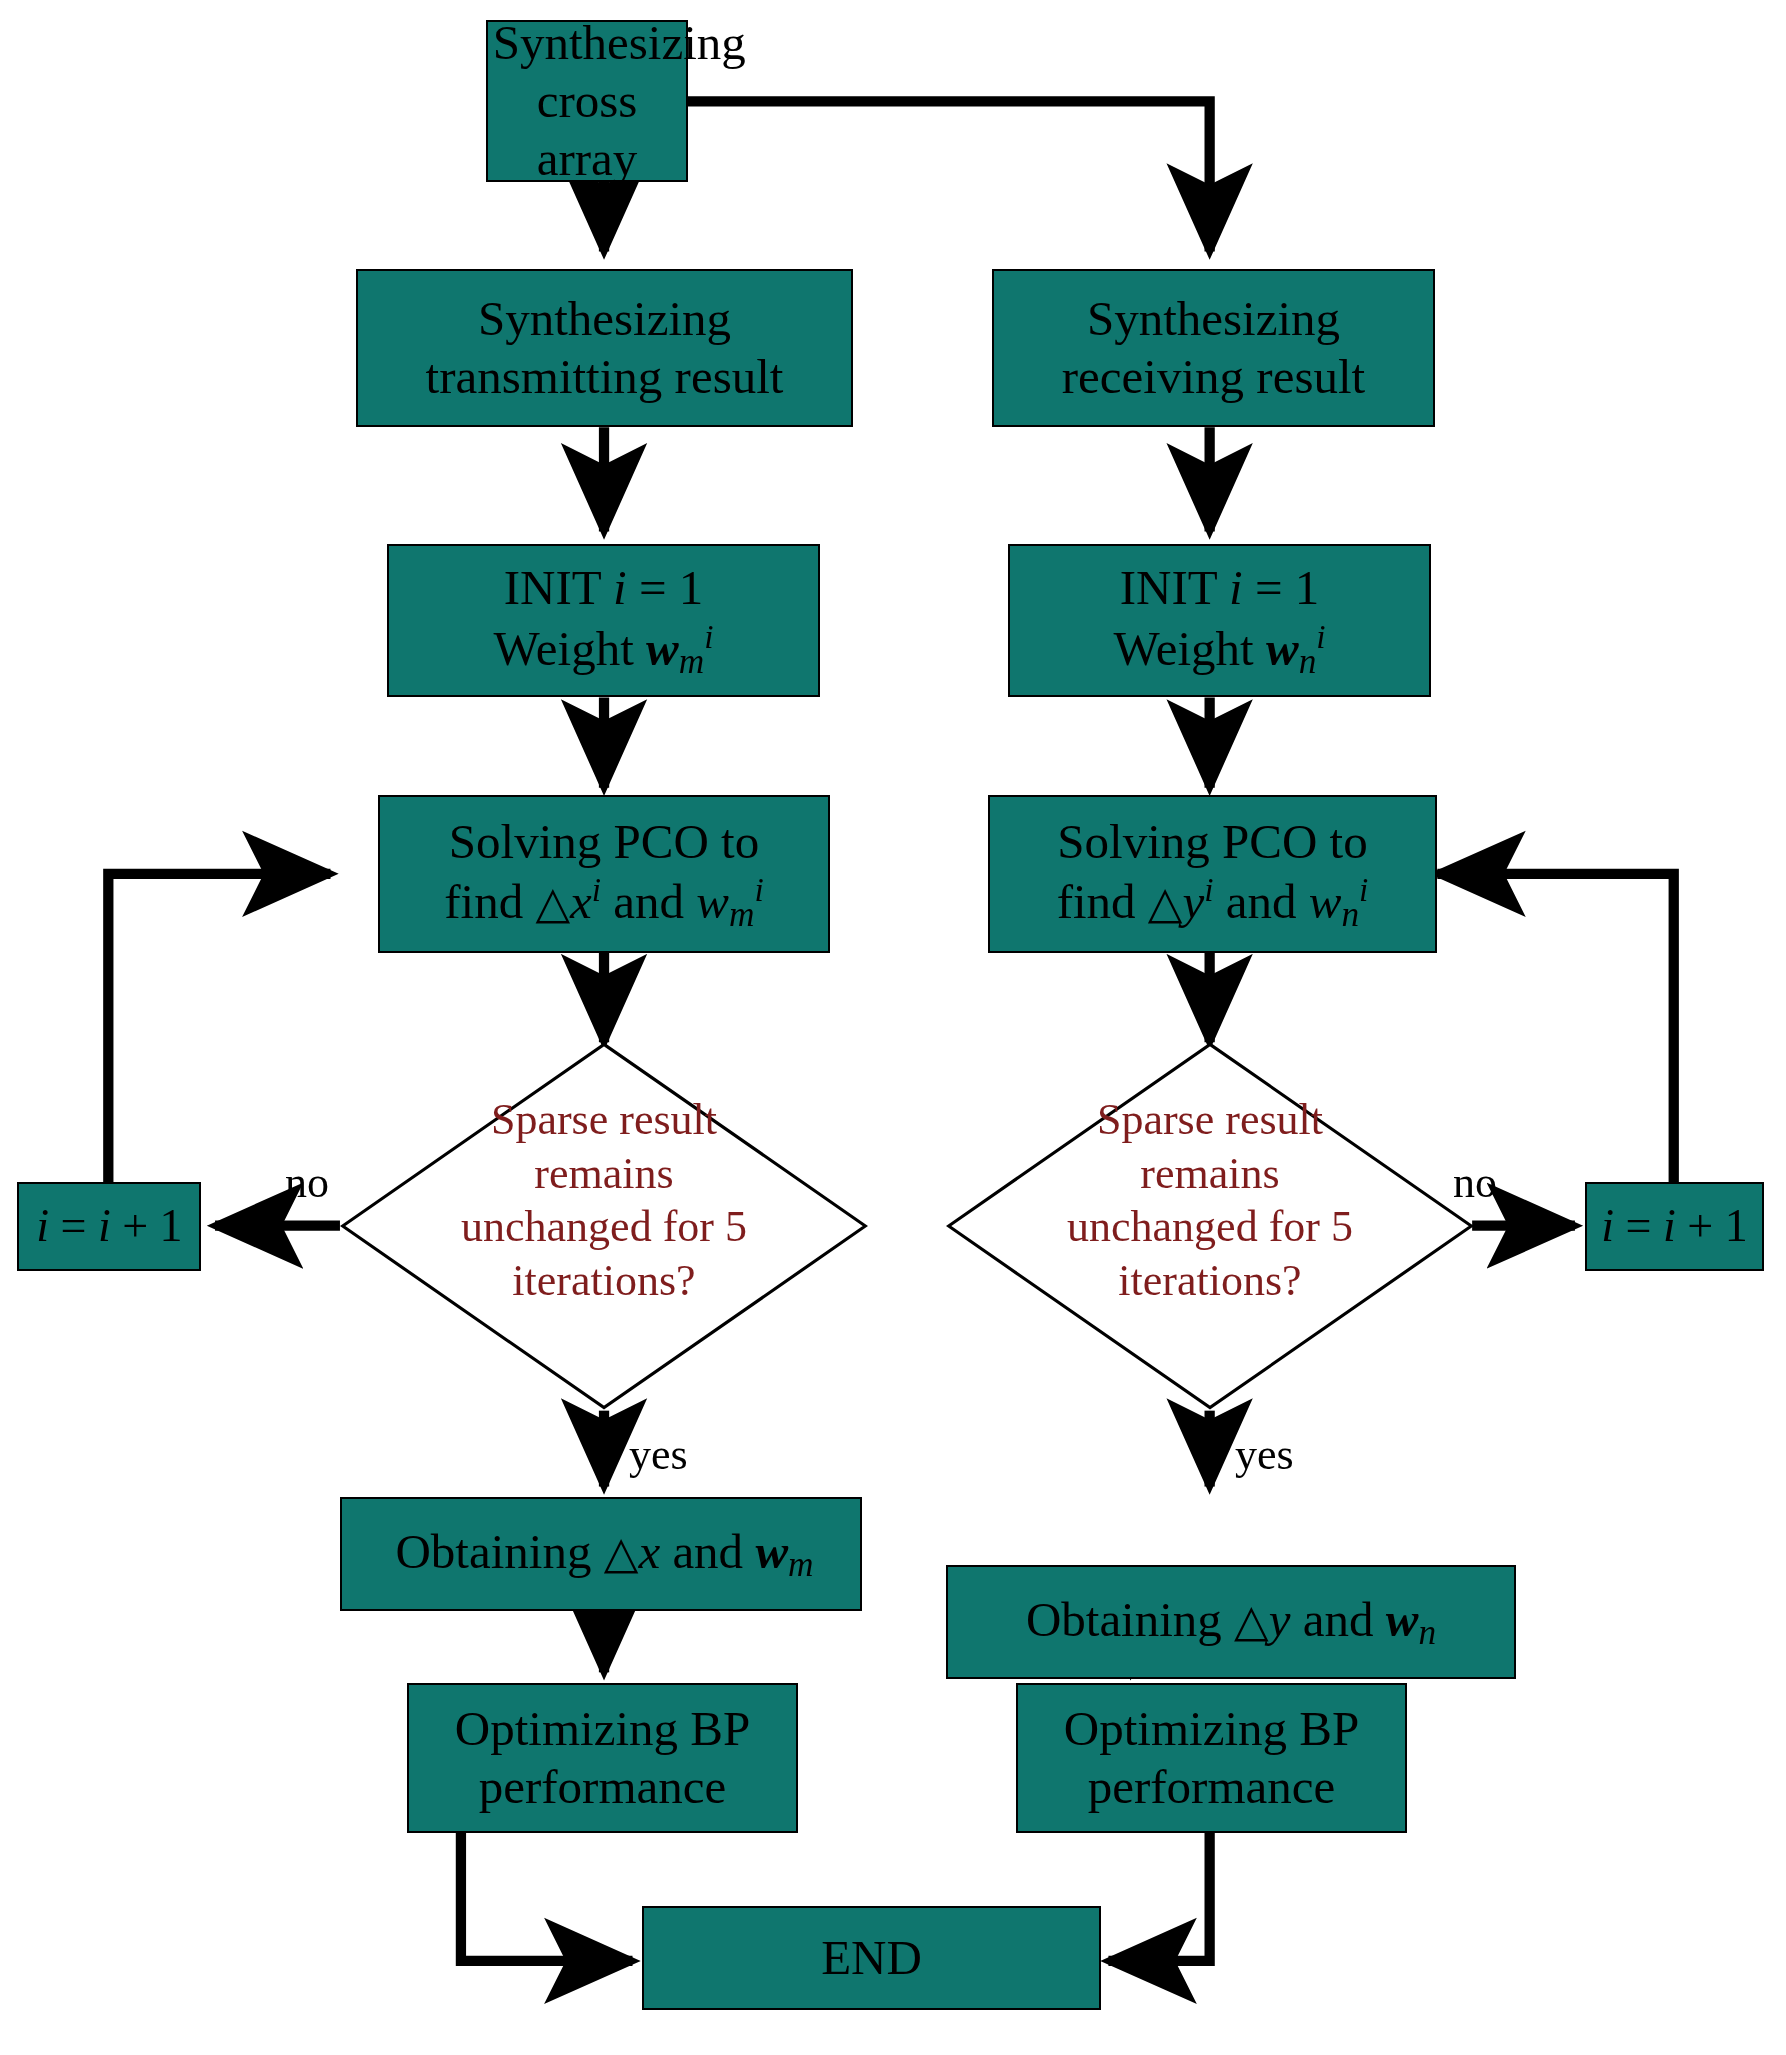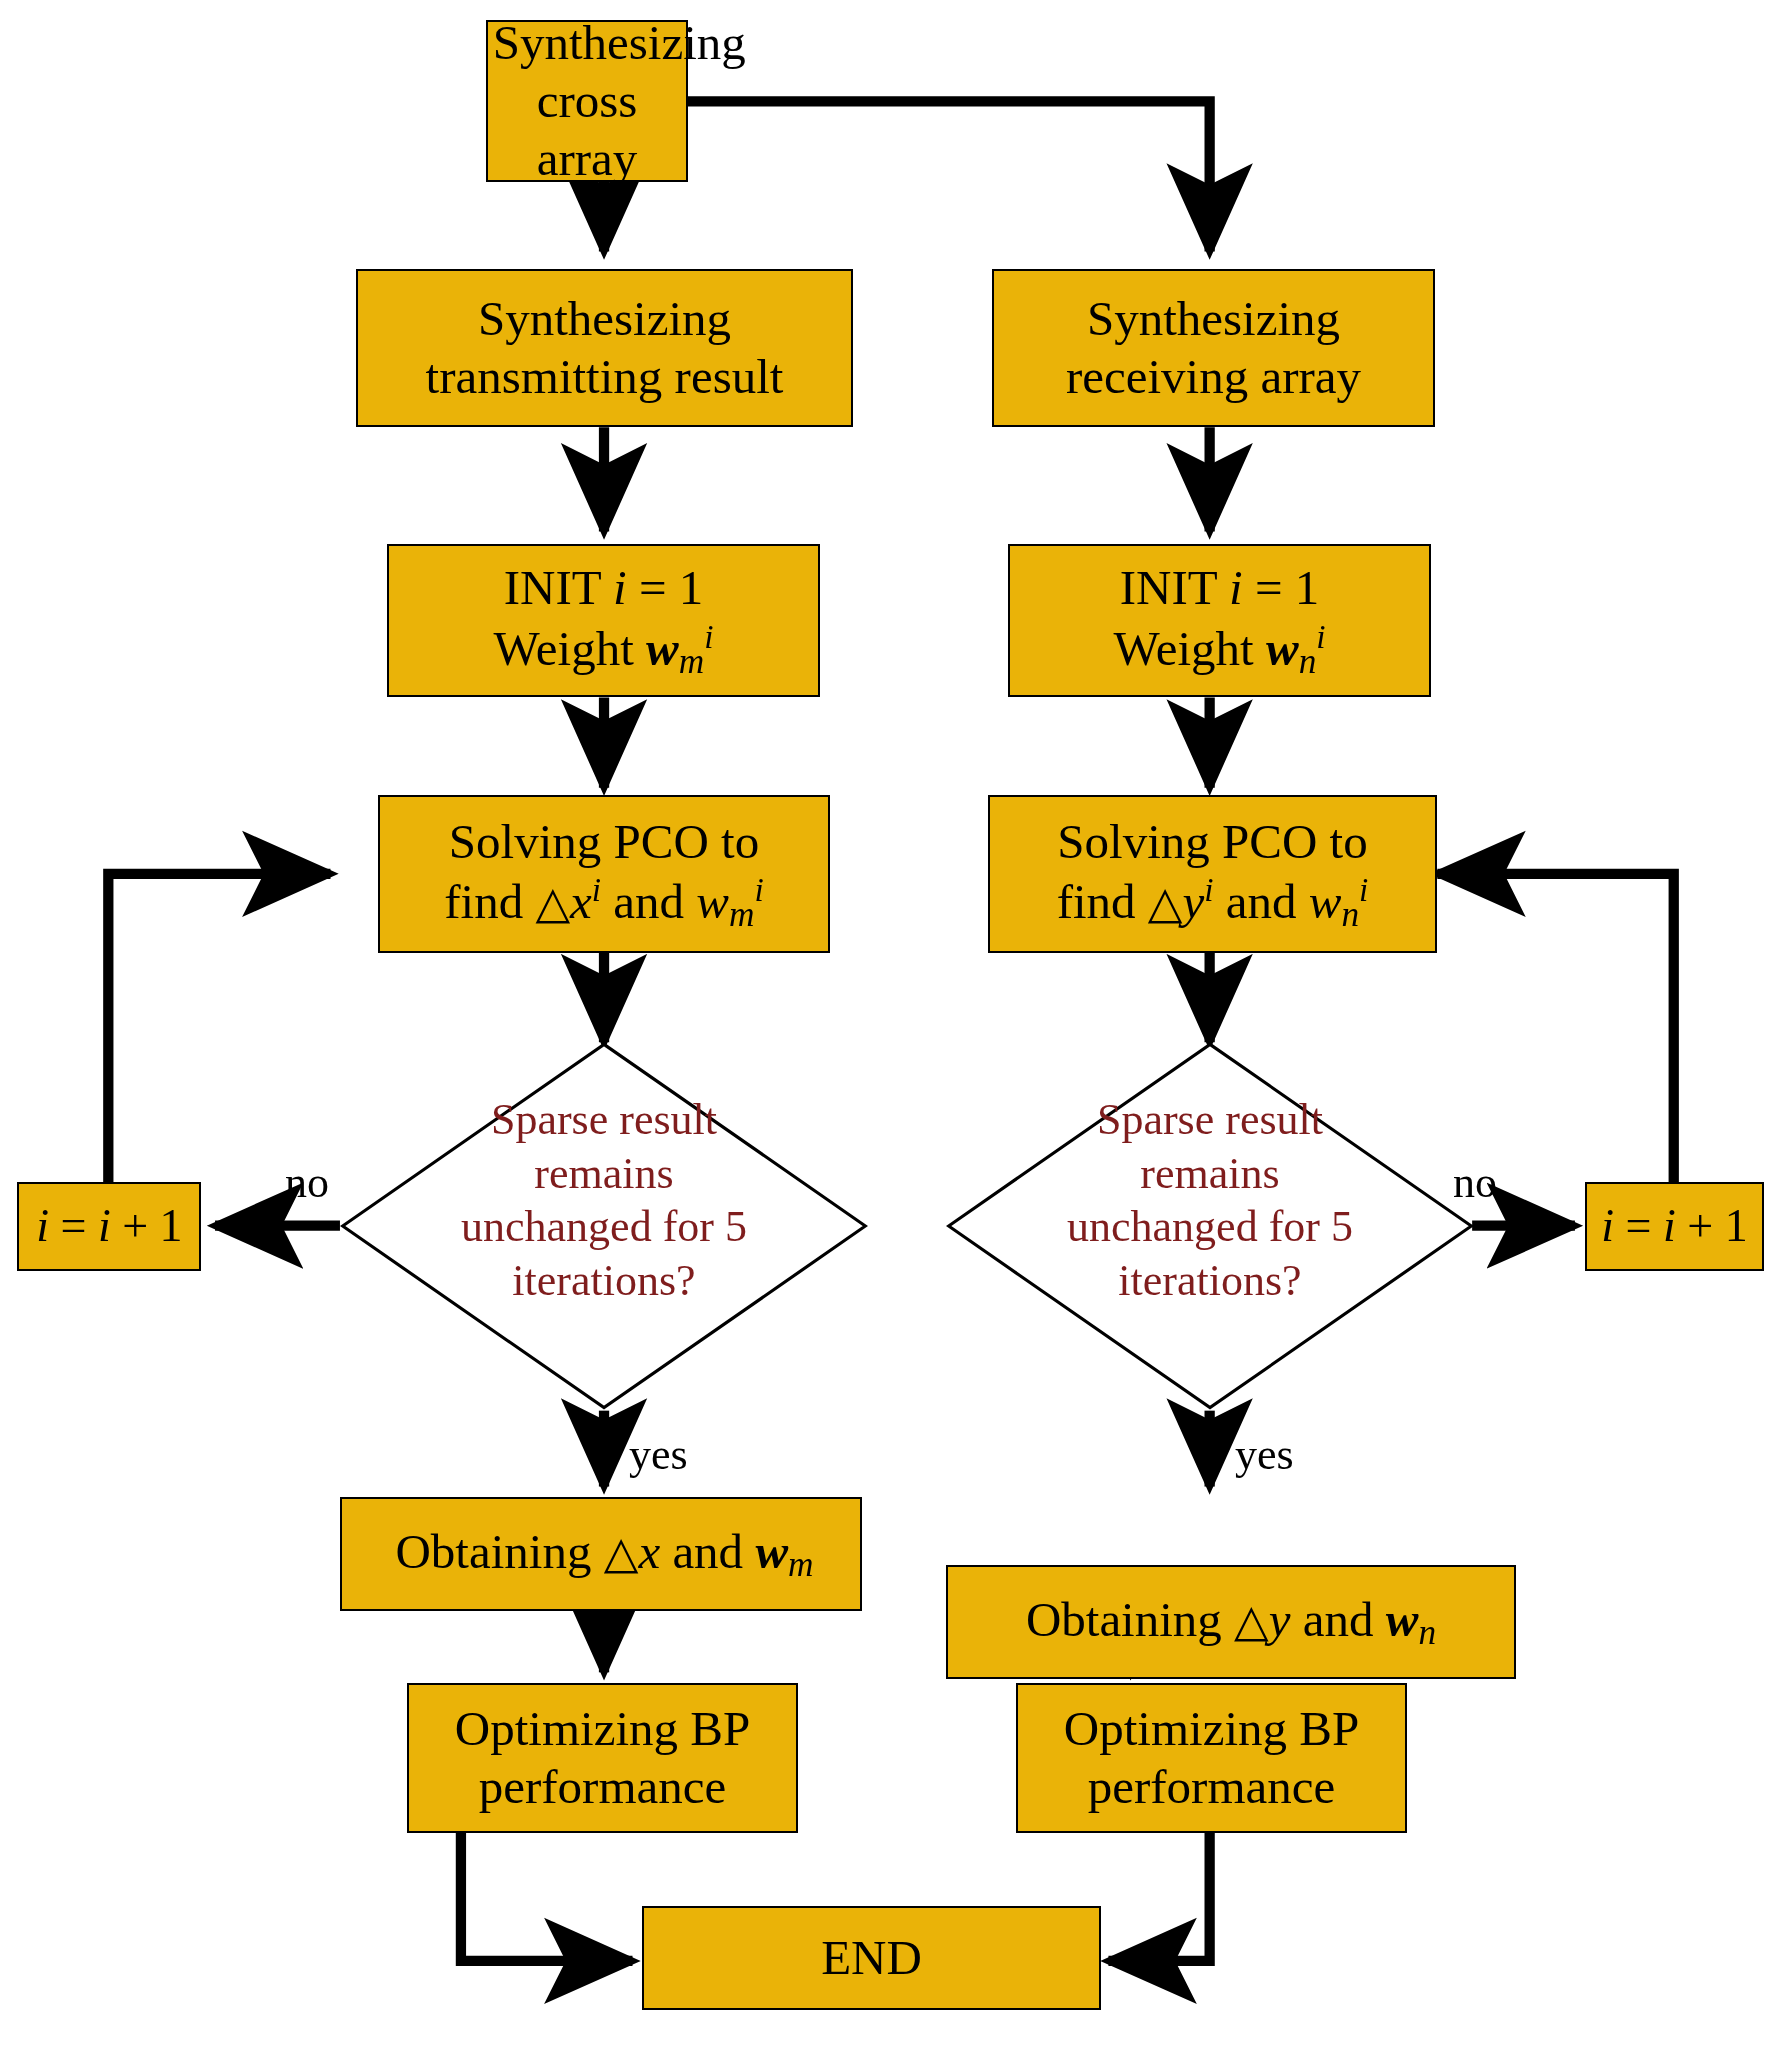--- a/index.html
+++ b/index.html
@@ -27,21 +27,21 @@
     box-sizing: border-box;
     display: flex;
     align-items: center;
     justify-content: center;
     text-align: center;
     color: #000000;
     line-height: 1.18;
   }
   .box {
     border: 2.4px solid #000000;
-    background: #eab308;
+    background: #0f766e;
   }
   .node .txt {
     display: block;
     width: 100%;
     padding: 0 4.7px;
     box-sizing: border-box;
   }
   .fs-big   { font-size: 49px; }
   .fs-med   { font-size: 46px; }
   .label {
@@ -127,21 +127,21 @@
   <div class="node box fs-big" style="left:356px; top:269px; width:497px; height:158px;">
     <span class="txt">
       <span>Synthesizing</span><br>
       <span>transmitting result</span>
     </span>
   </div>
 
   <div class="node box fs-big" style="left:992px; top:269px; width:443px; height:158px;">
     <span class="txt">
       <span>Synthesizing</span><br>
-      <span>receiving array</span>
+      <span>receiving result</span>
     </span>
   </div>
 
   <div class="node box fs-big" style="left:387px; top:544px; width:433px; height:153px;">
     <span class="txt">
       <span><span>INIT </span><i class="v">i</i><span> = 1</span></span><br>
       <span><span>Weight </span><i class="wb">w</i><sub>m</sub><sup>i</sup></span>
     </span>
   </div>
 

